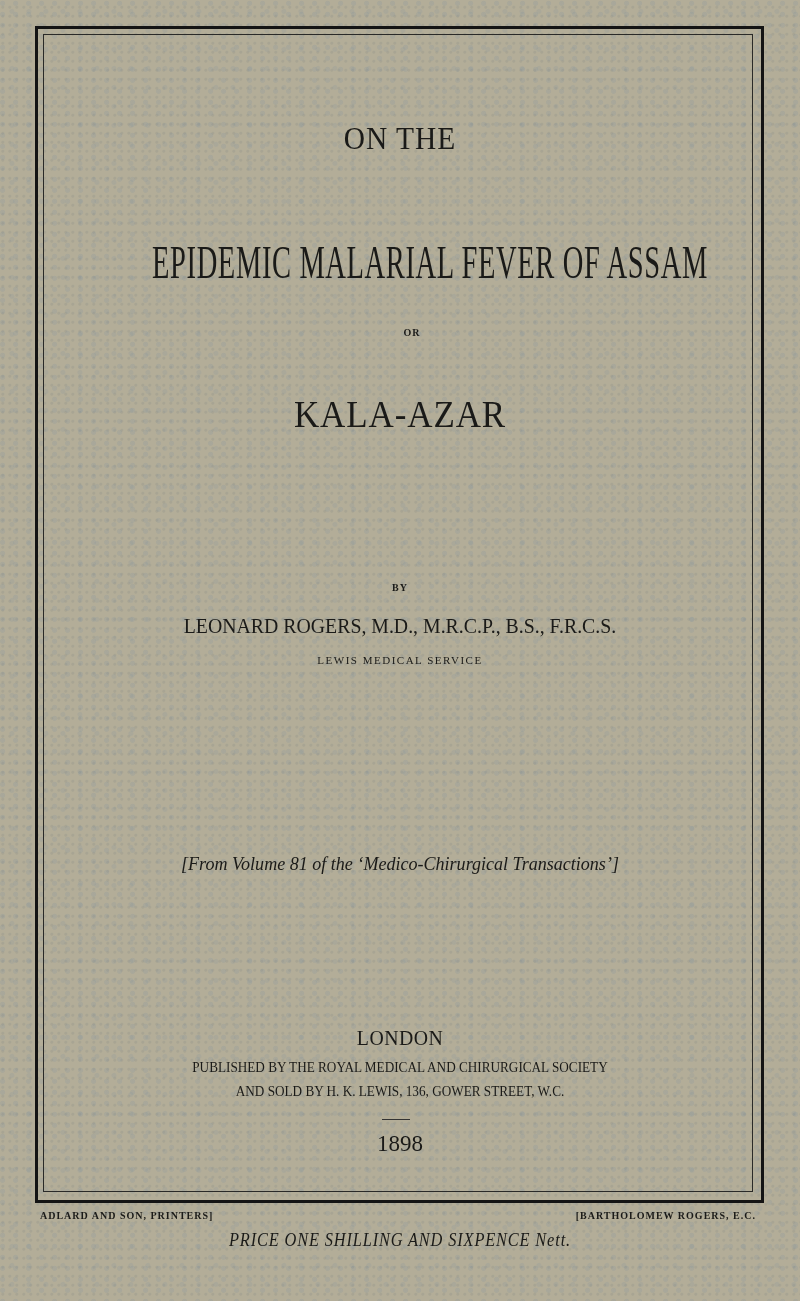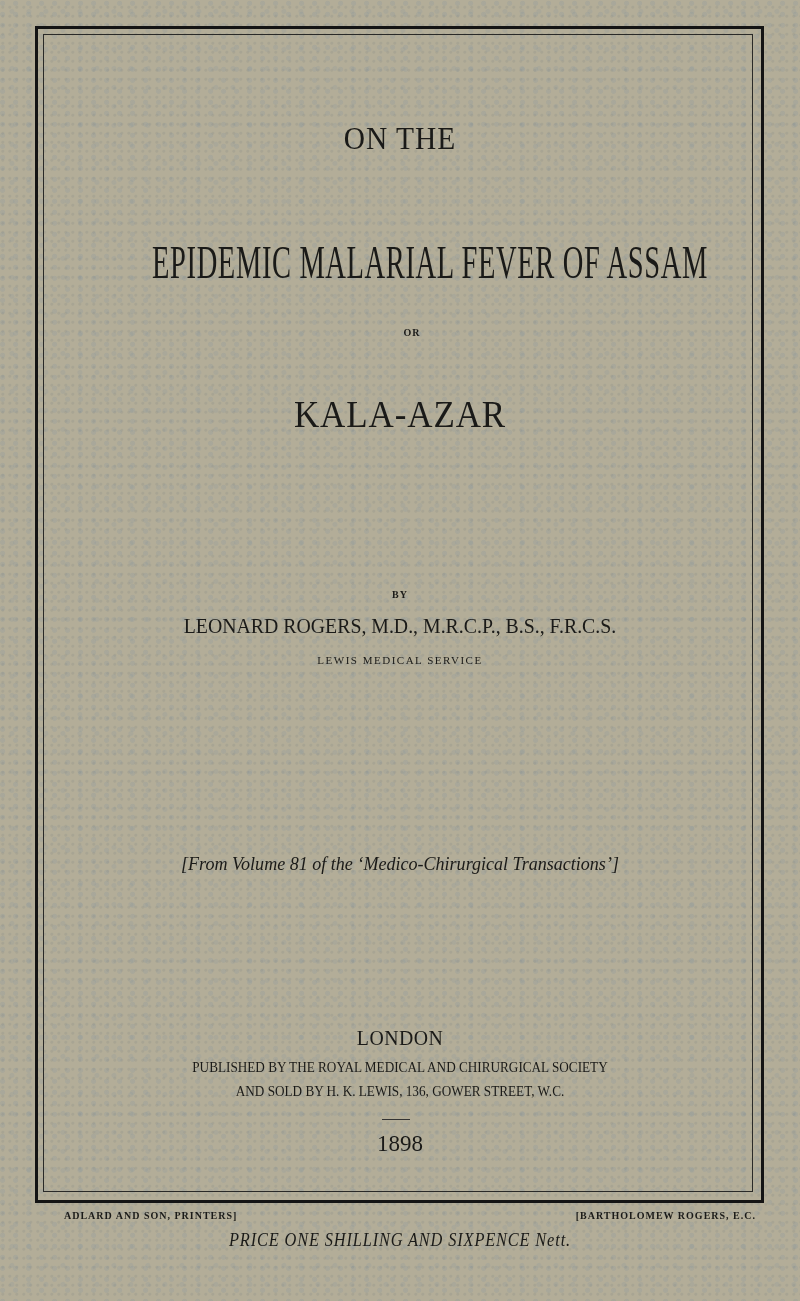--- a/index.html
+++ b/index.html
@@ -20,30 +20,30 @@
   }
   .frame-inner {
     position: absolute; left: 43px; top: 34px; width: 708px; height: 1156px;
     border: 1px solid #2a2a28;
   }
   .line { position: absolute; left: 0; width: 800px; text-align: center; white-space: nowrap; }
   .on-the { top: 121px; font-size: 31px; letter-spacing: 1px; transform: scaleX(0.95); }
   .main-title { top: 236px; font-size: 46px; font-family: "Liberation Sans Narrow","Liberation Serif", serif; transform: scaleX(0.62); letter-spacing: 1px; font-weight: normal; }
   .or { top: 327px; font-size: 10px; font-weight: bold; letter-spacing: 1px; margin-left: 12px; }
   .kala { top: 392px; font-size: 38px; letter-spacing: 1px; transform: scaleX(0.92); }
-  .by { top: 582px; font-size: 10px; font-weight: bold; letter-spacing: 1px; margin-top: 7px; }
+  .by { top: 582px; font-size: 10px; font-weight: bold; letter-spacing: 1px; }
   .author { top: 613px; font-size: 22px; transform: scaleX(0.9); }
   .service { top: 654px; font-size: 11px; letter-spacing: 1.5px; }
   .source { top: 853px; font-size: 19px; font-style: italic; transform: scaleX(0.95); }
   .london { top: 1025px; font-size: 22px; letter-spacing: 0.5px; transform: scaleX(0.9); }
   .publisher { top: 1059px; font-size: 15px; transform: scaleX(0.88); }
   .seller { top: 1083px; font-size: 15px; transform: scaleX(0.88); }
   .rule { position: absolute; left: 382px; top: 1119px; width: 28px; height: 1px; background: #333; }
   .year { top: 1131px; font-size: 23px; }
-  .printer-left { position: absolute; left: 40px; top: 1210px; font-size: 10px; letter-spacing: 1px; font-weight: bold; margin-left: 24px; }
+  .printer-left { position: absolute; left: 40px; top: 1210px; font-size: 10px; letter-spacing: 1px; font-weight: bold; }
   .printer-right { position: absolute; right: 44px; top: 1210px; font-size: 10px; letter-spacing: 1px; font-weight: bold; }
   .price { top: 1229px; font-size: 19px; font-style: italic; transform: scaleX(0.86); letter-spacing: 1px; }
 </style>
 </head>
 <body>
 
 <div class="frame-outer"></div>
 <div class="frame-inner"></div>
 
 <div class="line on-the">ON THE</div>

